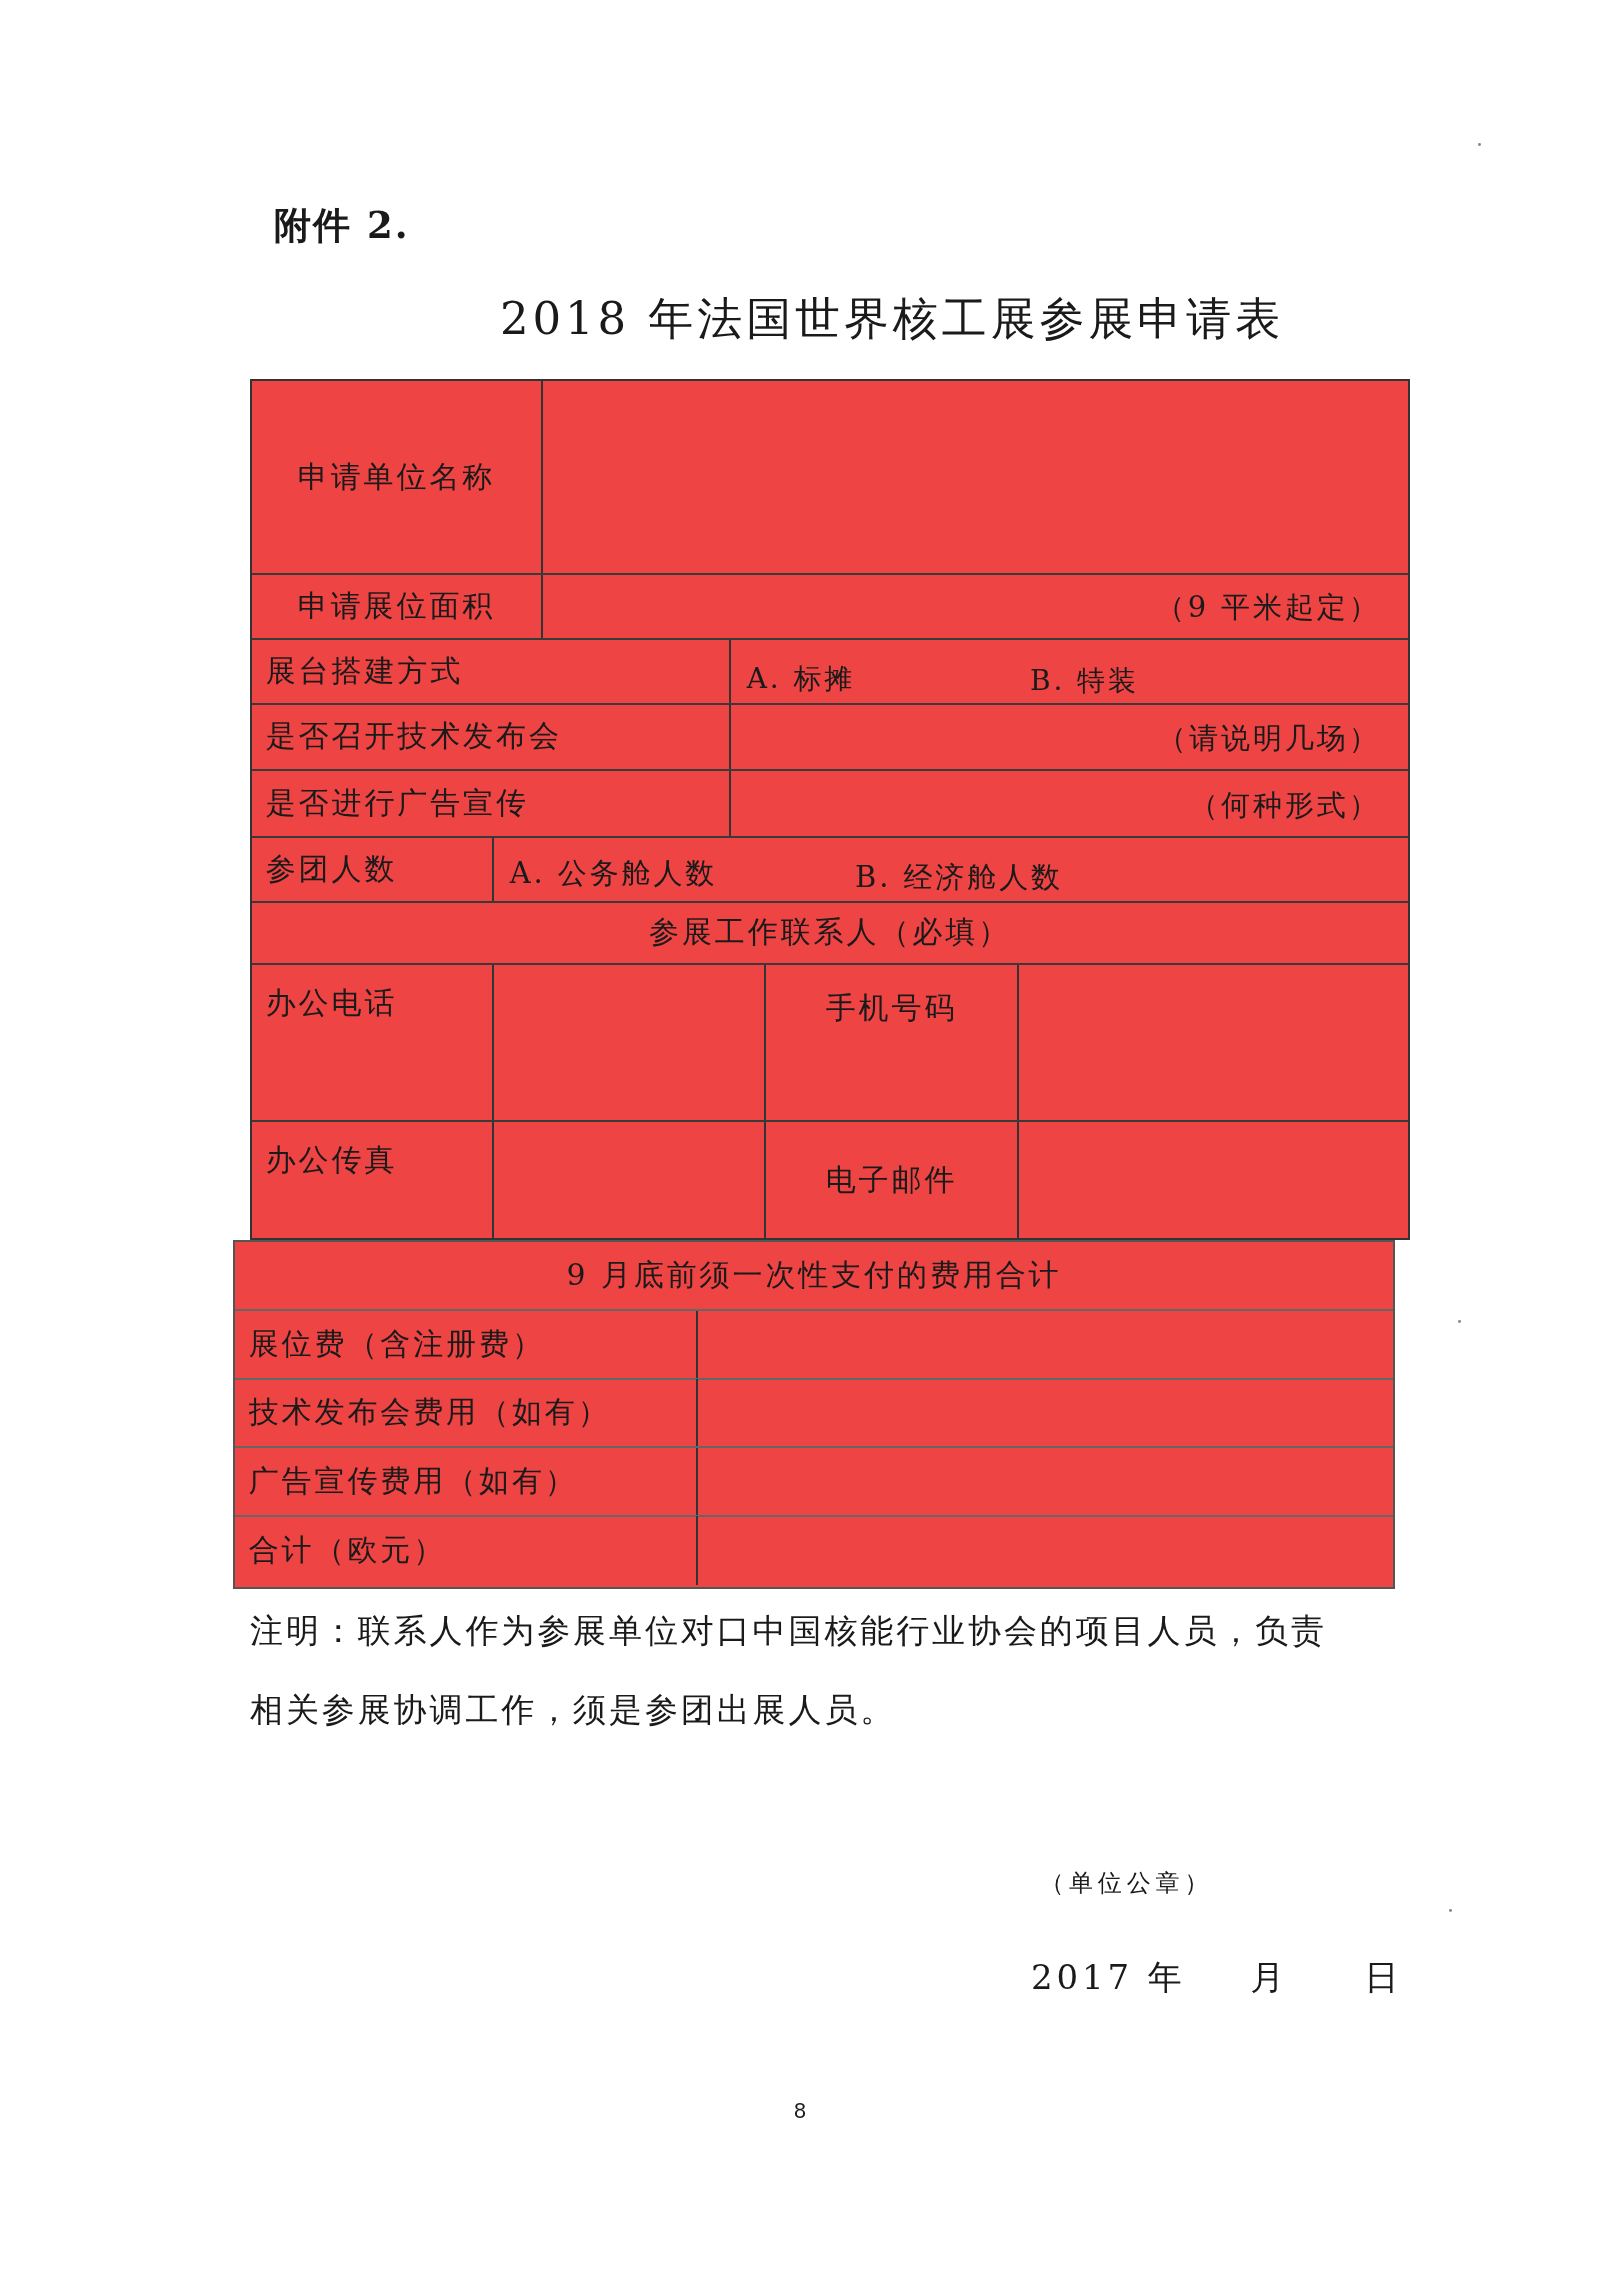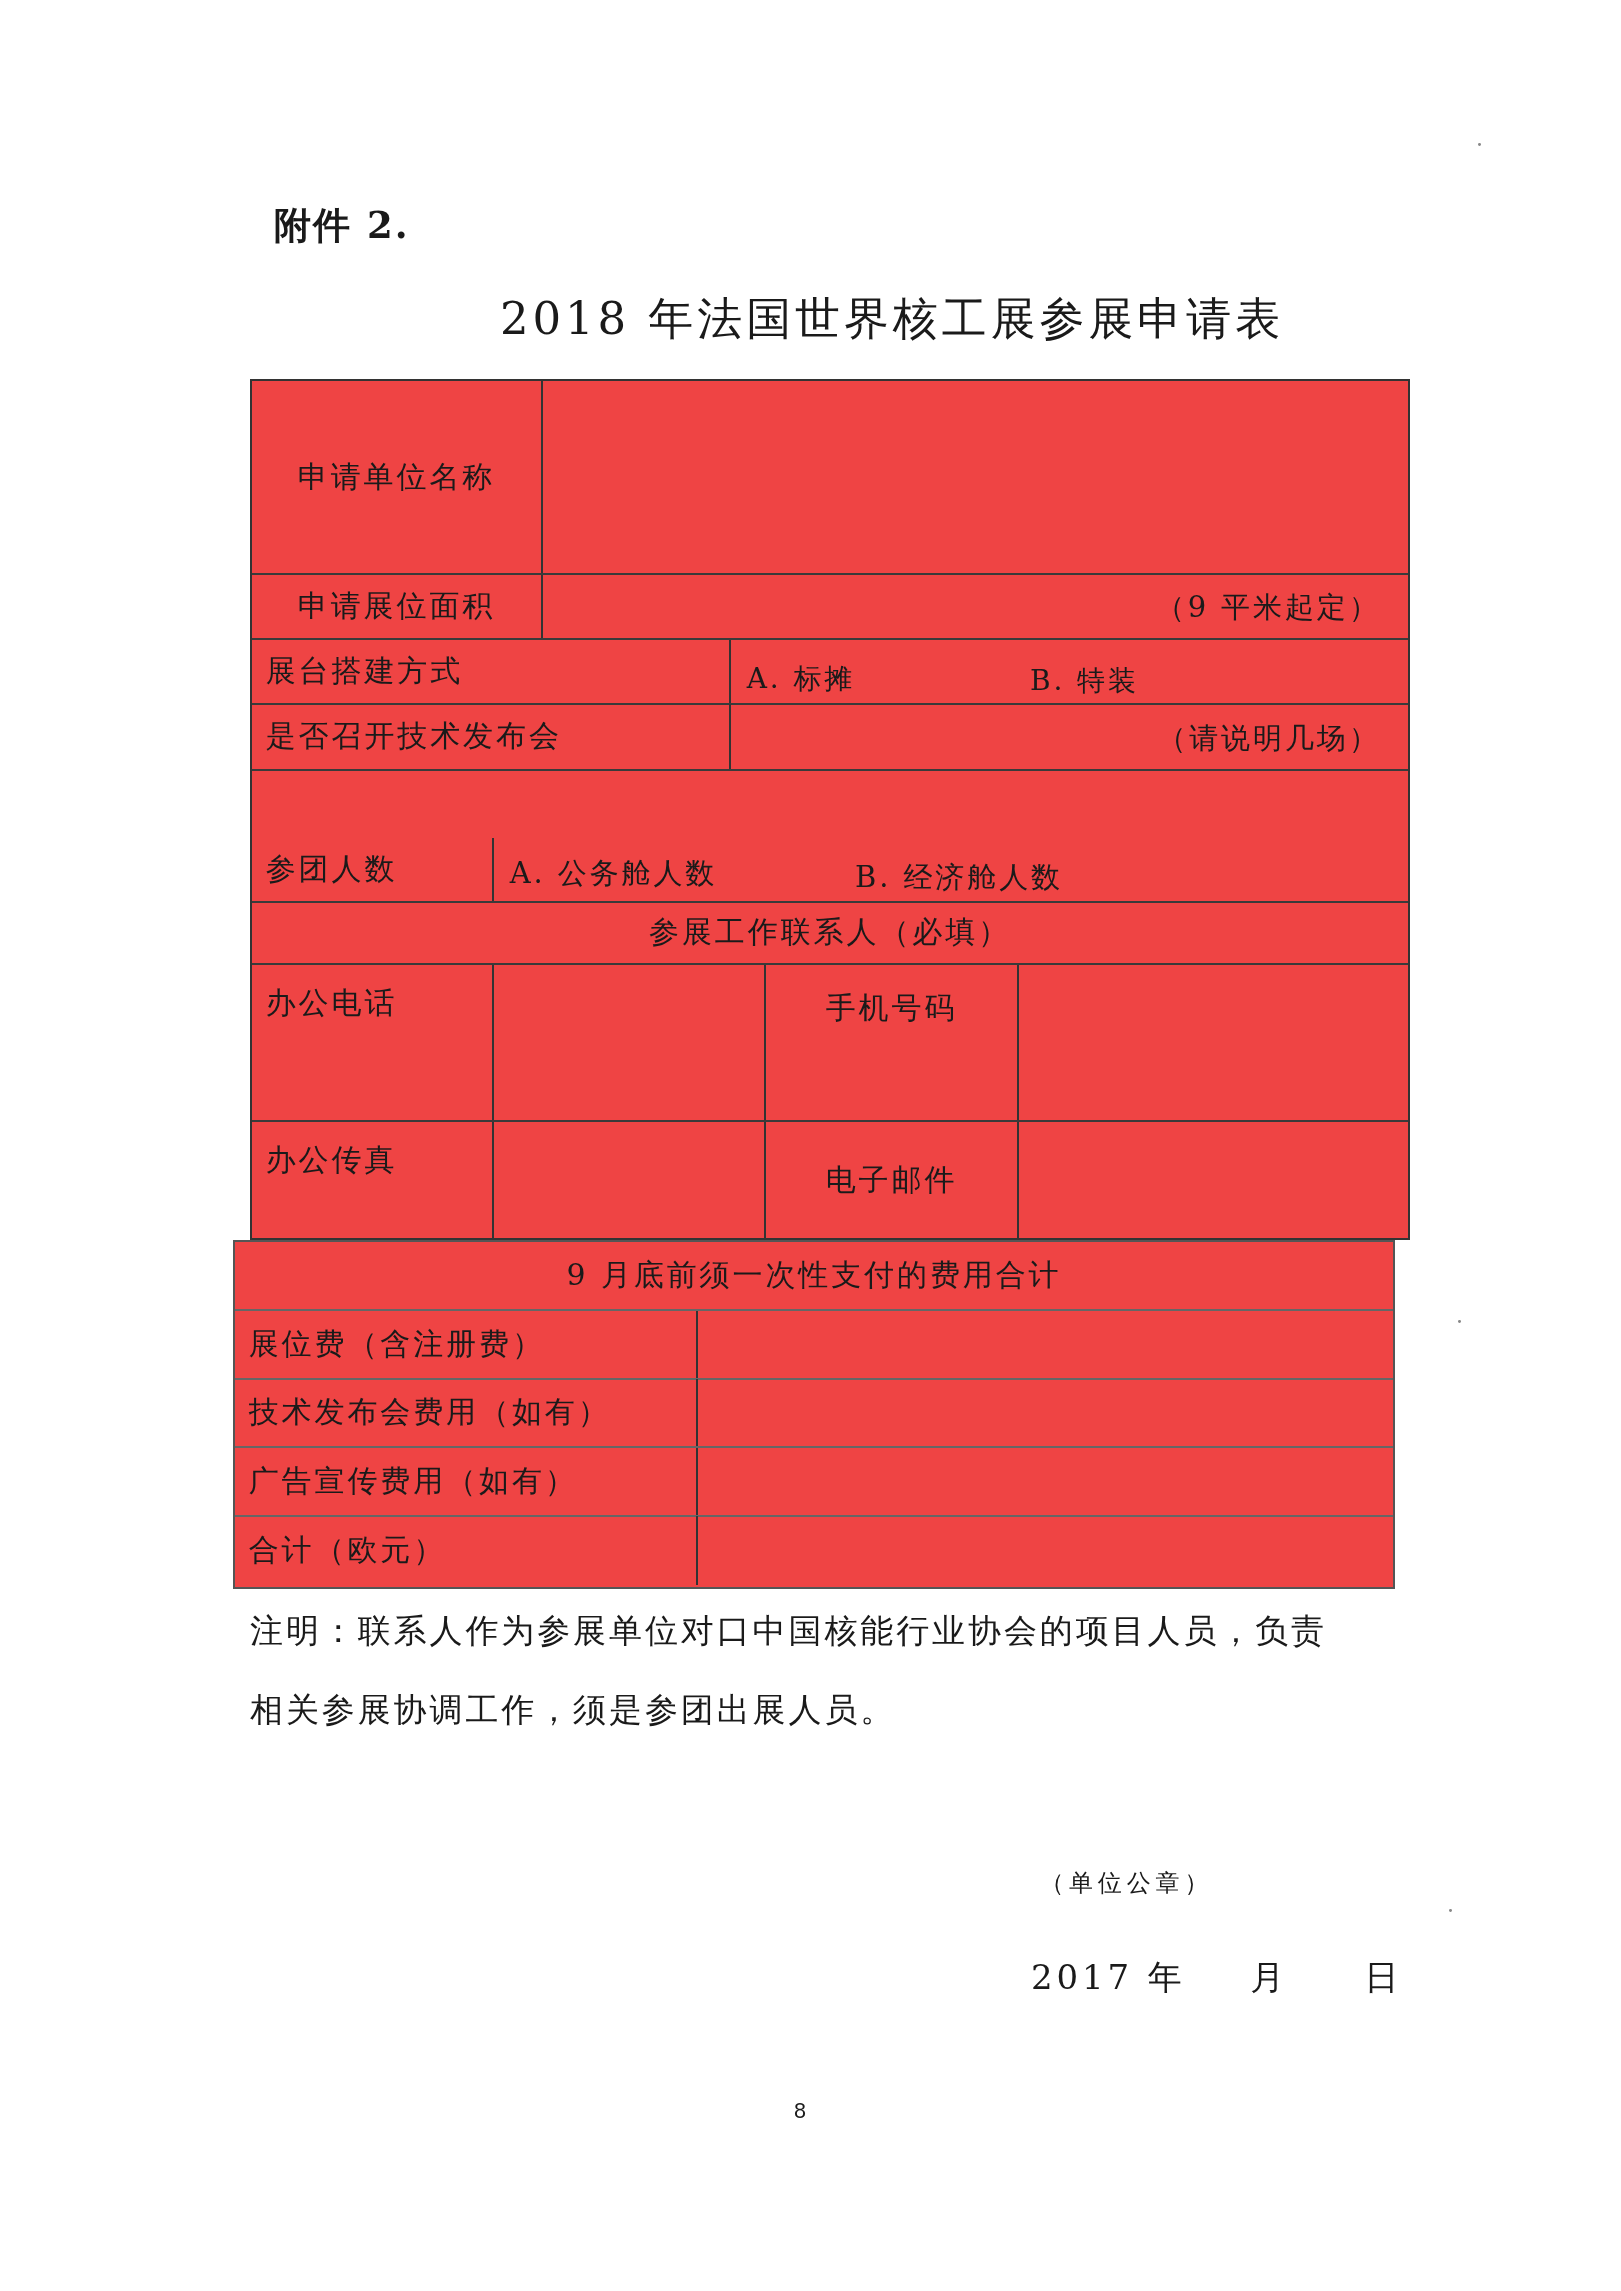--- a/index.html
+++ b/index.html
@@ -59,20 +59,28 @@
 
   <div class="row" style="top:323px; height:67px;">
     <div class="cell" style="left:0; width:477px;">
       <div class="lbl">是否召开技术发布会</div>
     </div>
     <div class="cell vline" style="left:477px; right:0;">
       <span class="hint">（请说明几场）</span>
     </div>
   </div>
 
+  <div class="row" style="top:390px; height:67px;">
+    <div class="cell" style="left:0; width:477px;">
+      <div class="lbl">是否进行广告宣传</div>
+    </div>
+    <div class="cell vline" style="left:477px; right:0;">
+      <span class="hint">（何种形式）</span>
+    </div>
+  </div>
 
   <div class="row" style="top:457px; height:65px;">
     <div class="cell" style="left:0; width:240px;">
       <div class="lbl">参团人数</div>
     </div>
     <div class="cell vline" style="left:240px; right:0;">
       <span style="position:absolute; left:15.7px; top:15.7px; font-size:29px;">A. 公务舱人数</span>
       <span style="position:absolute; left:361px; top:19.6px; font-size:29px;">B. 经济舱人数</span>
     </div>
   </div>

